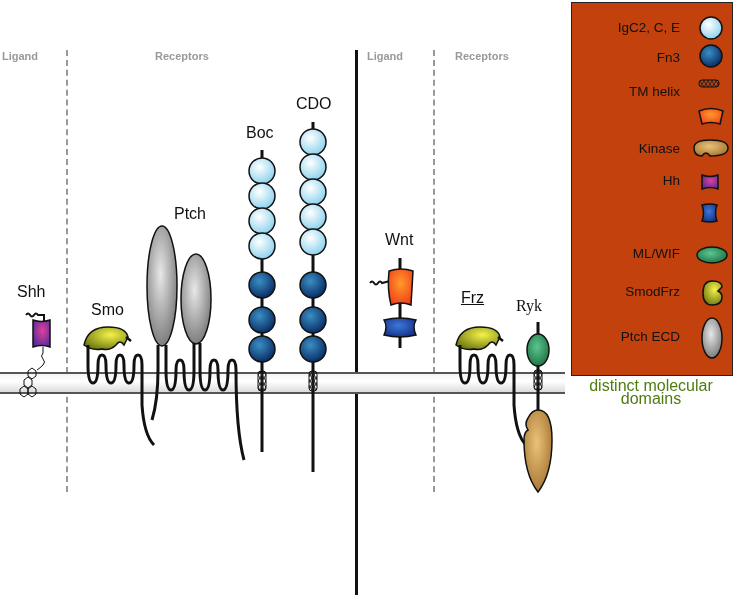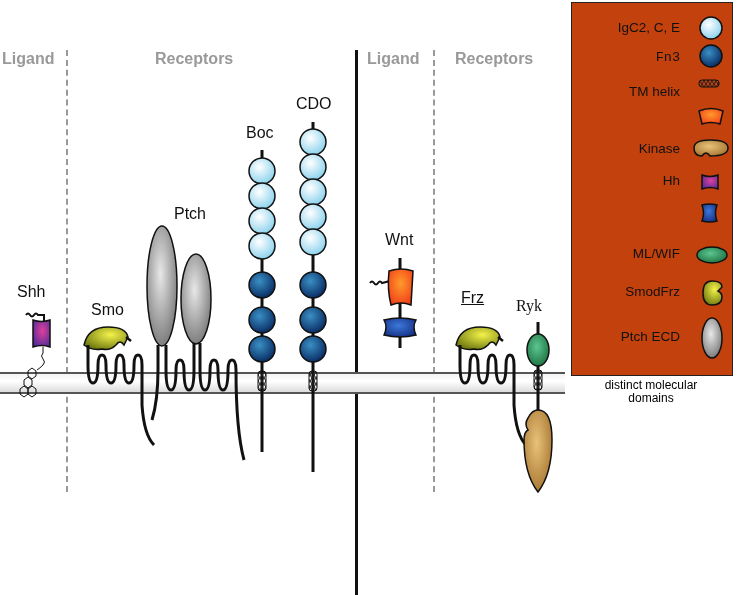--- a/index.html
+++ b/index.html
@@ -1,26 +1,26 @@
 <!DOCTYPE html>
 <html><head>
 <meta charset="utf-8">
 <style>
   html,body{margin:0;padding:0;background:#fff;}
   body{width:737px;height:595px;position:relative;overflow:hidden;font-family:"Liberation Sans",sans-serif;}
-  .hdr{position:absolute;top:50px;font-size:16px;font-weight:bold;color:#999;}
+  .hdr{position:absolute;top:50px;font-size:11px;font-weight:bold;color:#999;}
   .lbl{position:absolute;font-size:16px;color:#111;}
   .vdash{position:absolute;width:0;border-left:2.5px dashed #999;}
   .vsolid{position:absolute;width:3px;background:#111;}
   .membrane{position:absolute;left:0;top:372px;width:565px;height:18px;border-top:2px solid #555;border-bottom:2px solid #555;
     background:linear-gradient(#f4f4f4,#fff 40%,#dcdcdc);}
   svg.dia{position:absolute;left:0;top:0;}
   .legend{position:absolute;left:571px;top:2px;width:160px;height:372px;border:1.5px solid #222;background:#c2410c;}
   .leg-item{position:absolute;right:52px;text-align:right;font-size:13.5px;color:#111;line-height:16px;}
-  .caption{position:absolute;left:584px;top:379px;width:134px;text-align:center;font-size:12px;color:#000000;line-height:13px;}
+  .caption{position:absolute;left:584px;top:379px;width:134px;text-align:center;font-size:16px;color:#4d7c0f;line-height:13px;}
 </style>
 </head>
 <body>
 
 <div class="hdr" style="left:2px;">Ligand</div>
 <div class="hdr" style="left:155px;">Receptors</div>
 <div class="hdr" style="left:367px;">Ligand</div>
 <div class="hdr" style="left:455px;">Receptors</div>
 
 <div class="vdash" style="left:66px;top:50px;height:442px;"></div>
@@ -146,21 +146,21 @@
   <g>
     <line x1="538" y1="322" x2="538" y2="420" stroke="#111" stroke-width="3"></line>
     <ellipse cx="538" cy="350" rx="11" ry="16" fill="url(#gGreen)" stroke="#111" stroke-width="1.5"></ellipse>
     <rect x="534" y="370" width="8" height="20" rx="3" fill="url(#helix)" stroke="#111" stroke-width="1"></rect>
     <path d="M538 410 q14 0 14 30 q0 34 -14 52 q-14 -18 -14 -52 q0 -8 4 -10 q-4 -6 0 -12 q4 -8 10 -8 z" fill="url(#gKin)" stroke="#111" stroke-width="1.5"></path>
   </g>
 </svg>
 
 <div class="legend">
   <div class="leg-item" style="top:17px;">IgC2, C, E</div>
-  <div class="leg-item" style="top:47px;font-family:Liberation Mono, monospace;">Fn3</div>
+  <div class="leg-item" style="top:47px;">Fn3</div>
   <div class="leg-item" style="top:81px;">TM helix</div>
   <div class="leg-item" style="top:138px;">Kinase</div>
   <div class="leg-item" style="top:170px;padding-left:13px;">Hh</div>
   <div class="leg-item" style="top:243px;">ML/WIF</div>
   <div class="leg-item" style="top:281px;">SmodFrz</div>
   <div class="leg-item" style="top:326px;">Ptch ECD</div>
 
   <svg style="position:absolute;left:0;top:0;" width="160" height="372">
     <circle cx="139" cy="25" r="11" fill="url(#gLight)" stroke="#111" stroke-width="1.5"></circle>
     <circle cx="139" cy="53" r="11" fill="url(#gDark)" stroke="#111" stroke-width="1.5"></circle>

